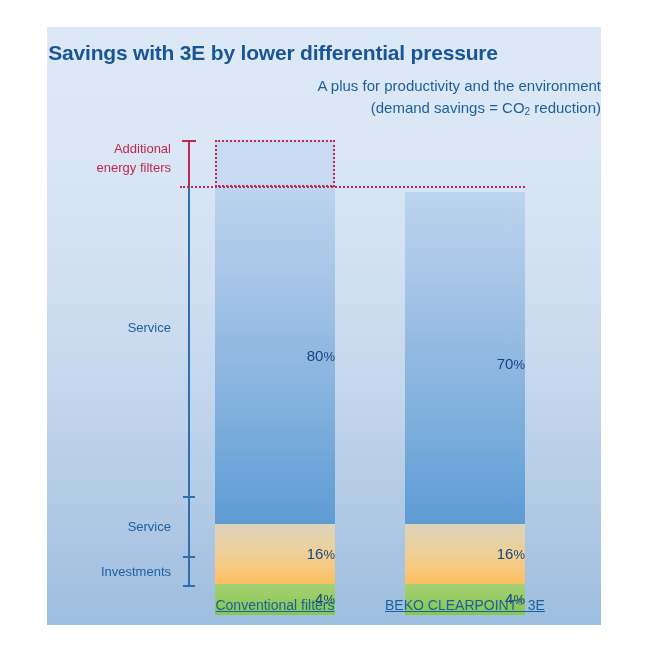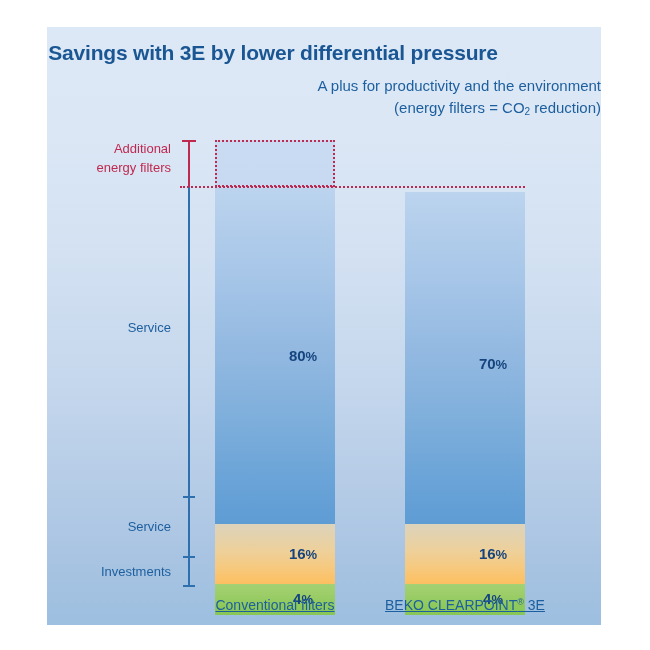--- a/index.html
+++ b/index.html
@@ -93,25 +93,24 @@
     background: linear-gradient(180deg,
         #a4d173 0%,
         #9ccd68 35%,
         #8ec95c 70%,
         #88c657 100%);
   }
 
   .seg-label {
     position: absolute;
     width: 120px;
-    text-align: center;
+    text-align: right;
     color: #16447e;
     font-size: 15px;
-    font-weight: bold;
-    padding-left: 28px;
+    font-weight: normal;
   }
   .seg-label .pct { font-size: 13px; }
 
   
   #additional-demand-box {
     position: absolute;
     left: 168px;
     top: 113px;
     width: 120px;
     height: 47px;
@@ -227,21 +226,21 @@
 </style>
 </head>
 <body>
 
 <div id="chart-card">
 
   <div id="chart-title">Savings with 3E by lower differential pressure</div>
 
   <div id="chart-subtitle">
     <span class="sub-line">A plus for productivity and the environment</span>
-    <span class="sub-line"><span>(energy filters = CO</span><sub>2</sub><span> reduction)</span></span>
+    <span class="sub-line"><span>(demand savings = CO</span><sub>2</sub><span> reduction)</span></span>
   </div>
 
   <div class="cat-label" id="label-additional">
     <span>Additional</span><br>
     <span>energy filters</span>
   </div>
 
   <div class="cat-label" id="label-energy">Service</div>
 
   <div class="cat-label" id="label-investments">Investments</div>

